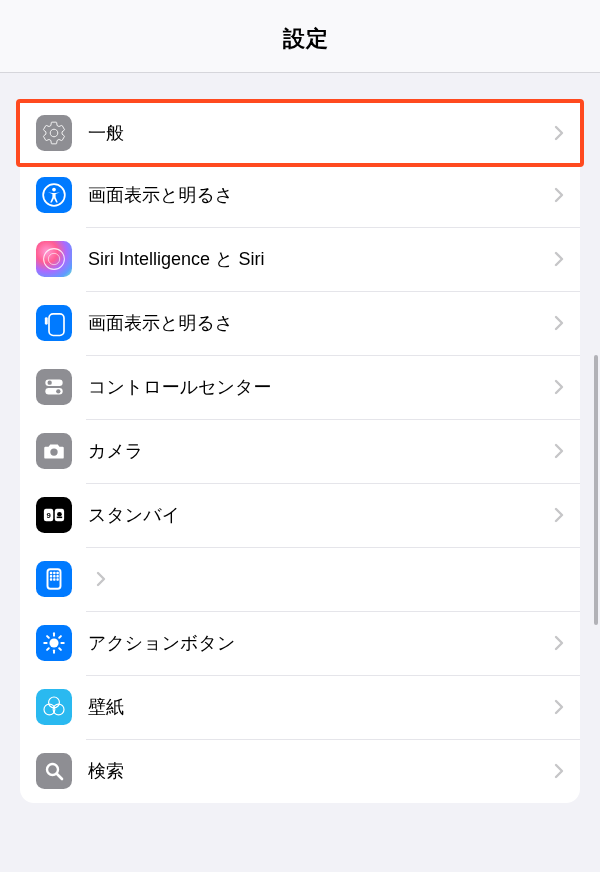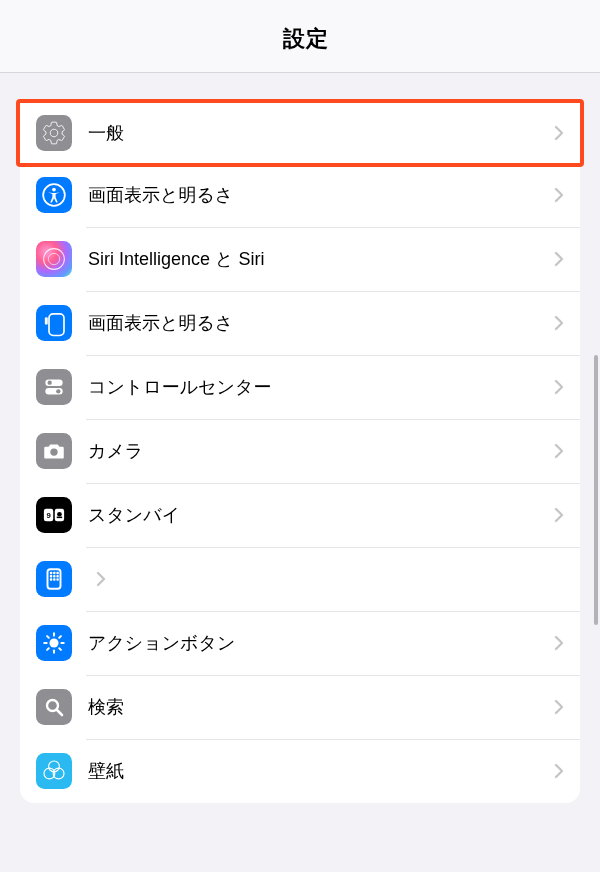--- a/index.html
+++ b/index.html
@@ -260,48 +260,48 @@
       </div>
       <div class="row-label">アクションボタン</div>
       <div class="chevron">
         <svg width="10" height="16" viewBox="0 0 10 16">
             <path d="M2 2 L8 8 L2 14" stroke="#c6c6c8" stroke-width="2.4" fill="none" stroke-linecap="round" stroke-linejoin="round"></path>
           </svg>
       </div>
     </div>
 
     <div class="row">
-      <div class="icon-wrap bg-gray">
-        <svg width="24" height="24" viewBox="0 0 24 24">
-          <circle cx="10.5" cy="10.5" r="5.5" fill="none" stroke="#fff" stroke-width="2.4"></circle>
-          <line x1="15" y1="15" x2="20" y2="20" stroke="#fff" stroke-width="2.6" stroke-linecap="round"></line>
-        </svg>
-      </div>
-      <div class="row-label">検索</div>
-      <div class="chevron">
-        <svg width="10" height="16" viewBox="0 0 10 16">
-            <path d="M2 2 L8 8 L2 14" stroke="#c6c6c8" stroke-width="2.4" fill="none" stroke-linecap="round" stroke-linejoin="round"></path>
-          </svg>
-      </div>
-    </div>
-
-    <div class="row">
       <div class="icon-wrap bg-cyan">
         <svg width="30" height="30" viewBox="0 0 36 36">
           <g fill="none" stroke="#fff" stroke-width="1.4">
             <circle cx="18" cy="12.5" r="6.5"></circle>
             <circle cx="12.5" cy="21" r="6.5"></circle>
             <circle cx="23.5" cy="21" r="6.5"></circle>
           </g>
         </svg>
       </div>
       <div class="row-label">壁紙</div>
       <div class="chevron">
         <svg width="10" height="16" viewBox="0 0 10 16">
             <path d="M2 2 L8 8 L2 14" stroke="#c6c6c8" stroke-width="2.4" fill="none" stroke-linecap="round" stroke-linejoin="round"></path>
           </svg>
       </div>
     </div>
 
+    <div class="row">
+      <div class="icon-wrap bg-gray">
+        <svg width="24" height="24" viewBox="0 0 24 24">
+          <circle cx="10.5" cy="10.5" r="5.5" fill="none" stroke="#fff" stroke-width="2.4"></circle>
+          <line x1="15" y1="15" x2="20" y2="20" stroke="#fff" stroke-width="2.6" stroke-linecap="round"></line>
+        </svg>
+      </div>
+      <div class="row-label">検索</div>
+      <div class="chevron">
+        <svg width="10" height="16" viewBox="0 0 10 16">
+            <path d="M2 2 L8 8 L2 14" stroke="#c6c6c8" stroke-width="2.4" fill="none" stroke-linecap="round" stroke-linejoin="round"></path>
+          </svg>
+      </div>
+    </div>
+
   </div>
 </div>
 
 <div class="scroll-indicator"></div>
 
 </body></html>

